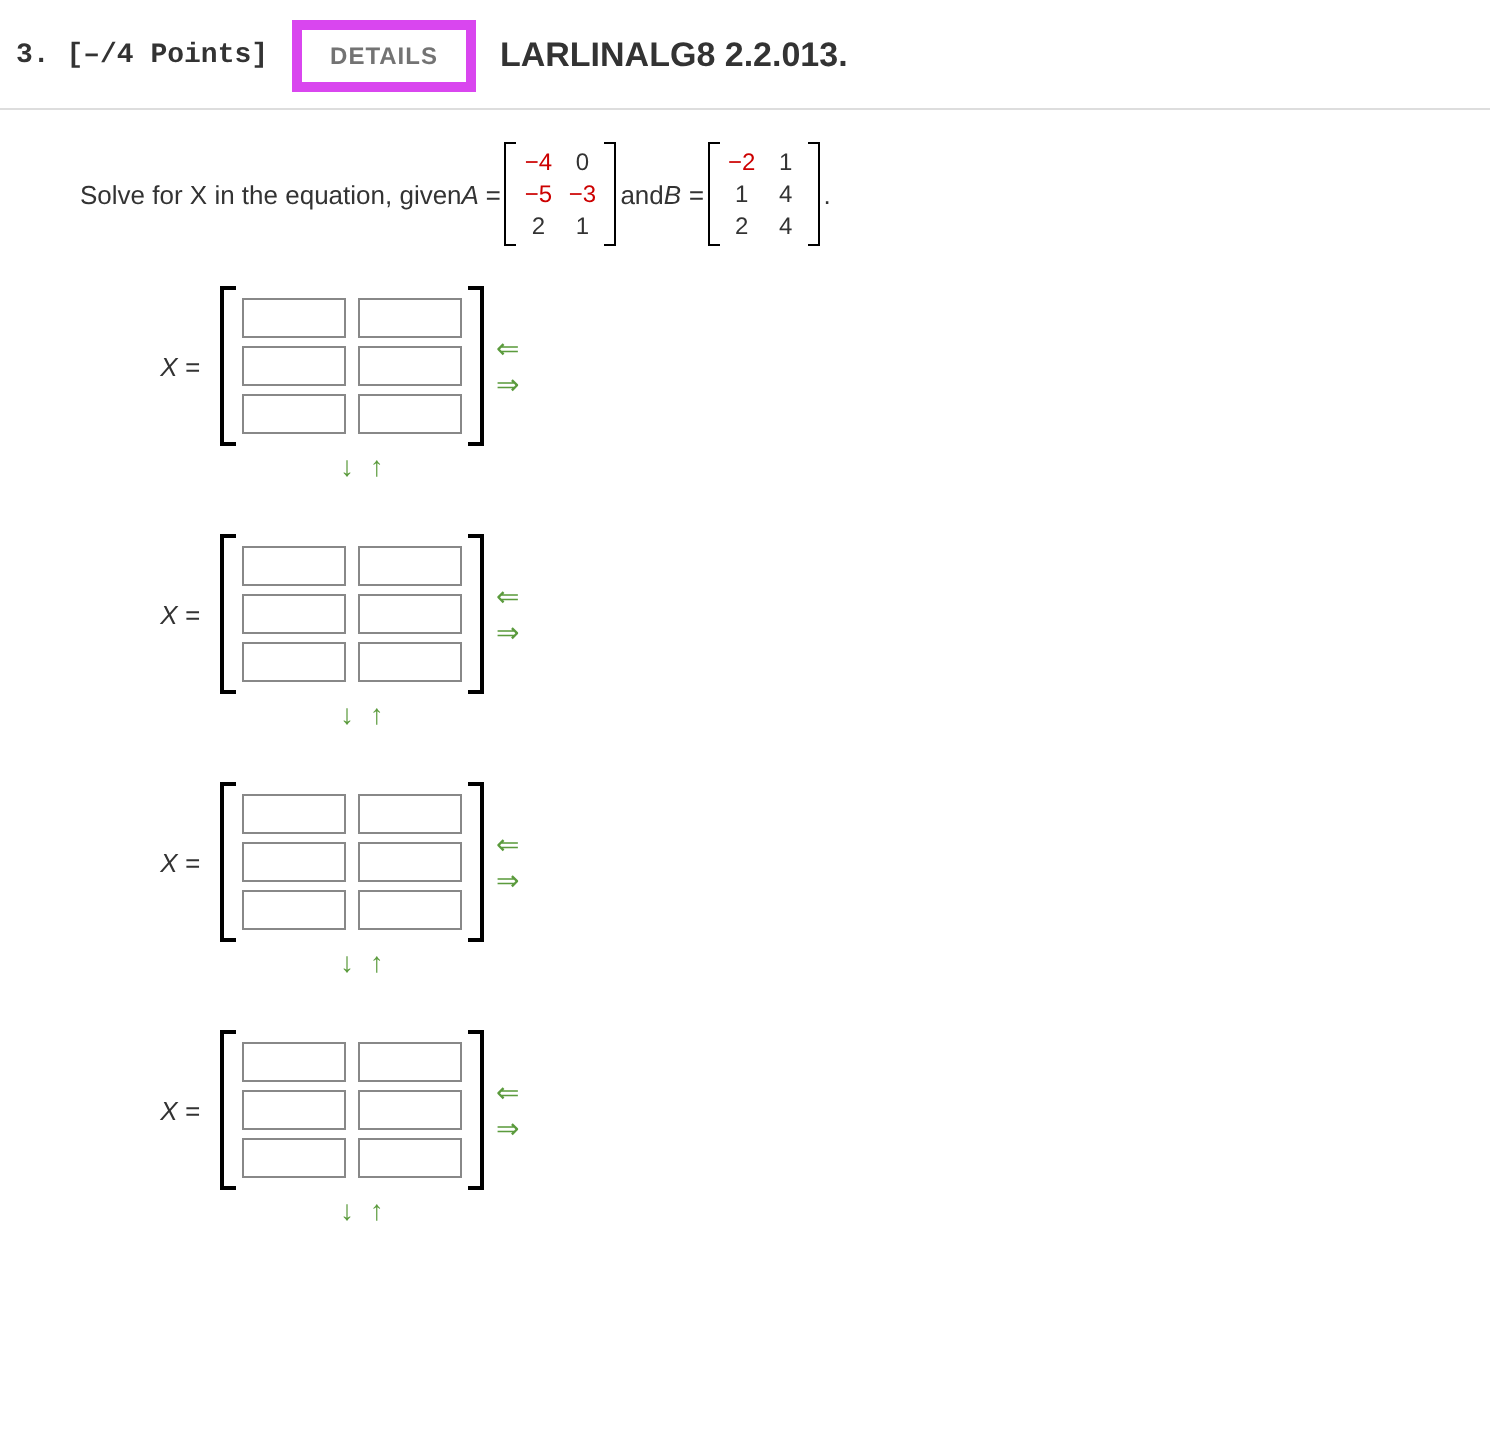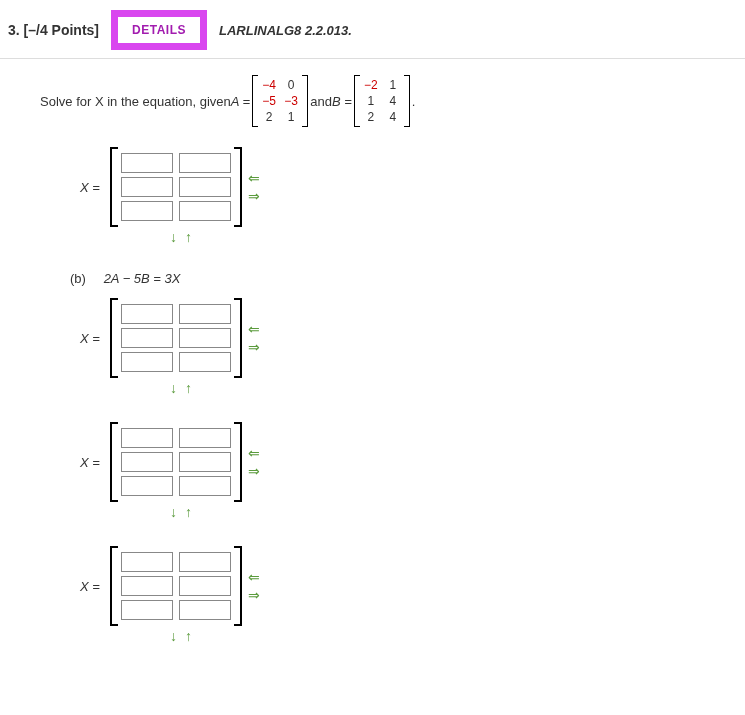--- a/index.html
+++ b/index.html
@@ -12,32 +12,32 @@
     width: 745px;
     background: #fff;
   }
   .header {
     padding: 10px 8px 8px;
     border-bottom: 1px solid #ddd;
     display: flex;
     align-items: center;
     gap: 12px;
   }
-  .q-label { font-weight: bold; font-size: 14px; }
+  .q-label { font-weight: bold; font-size: 14px; font-family: Liberation Mono, monospace; }
   .details-btn {
-    border: 7px solid #d946ef;
-    color: #a21caf;
+    border: 5px solid #d946ef;
+    color: #737373;
     background: #fff;
     padding: 6px 14px;
     font-size: 12px;
     font-weight: bold;
     letter-spacing: 0.5px;
     cursor: pointer;
   }
-  .qid { font-weight: bold; font-size: 13px; font-style: italic; }
+  .qid { font-weight: bold; font-size: 17px; }
   .content { padding: 16px 32px 8px 40px; }
   .prompt-line { display: flex; align-items: center; flex-wrap: nowrap; margin-bottom: 20px; }
   .matrix {
     display: inline-flex;
     position: relative;
     padding: 2px 6px;
     margin: 0 2px;
   }
   .matrix::before, .matrix::after {
     content: '';
@@ -168,24 +168,20 @@
         <span class="arrow-btn">⇒</span>
       </span>
     </div>
     <div class="arrows-bottom">
       <span class="arrow-btn">↓</span>
       <span class="arrow-btn">↑</span>
     </div>
   </div>
 
   <div class="part">
-    <div class="part-label">
-      <span class="part-letter">(b)</span>
-      <span class="part-eq">2A − 5B = 3X</span>
-    </div>
     <div class="answer-row">
       <span class="xeq">X = </span>
       <span class="input-matrix">
         <span class="input-col">
           <input class="cell-input" style="">
           <input class="cell-input" style="">
           <input class="cell-input" style="">
         </span>
         <span class="input-col">
           <input class="cell-input" style="">

